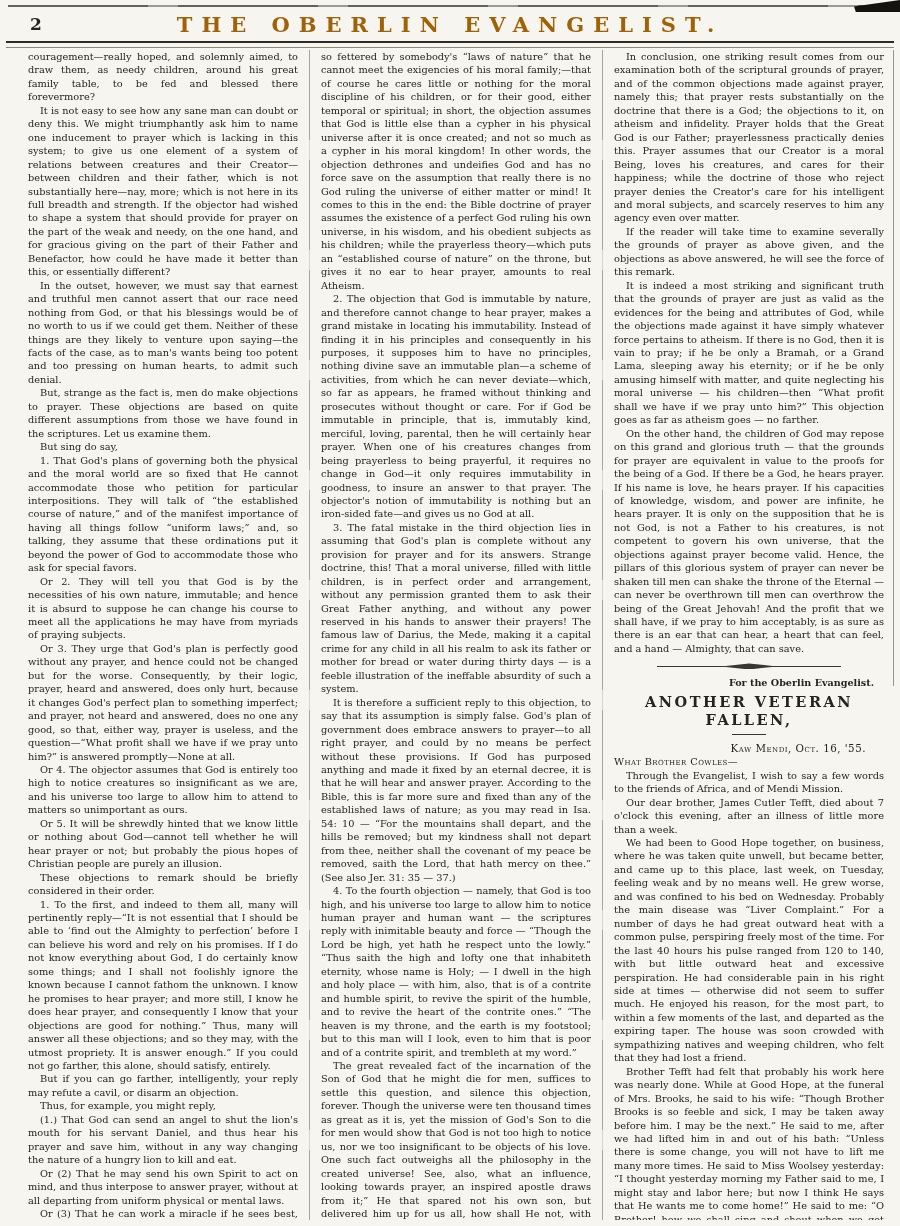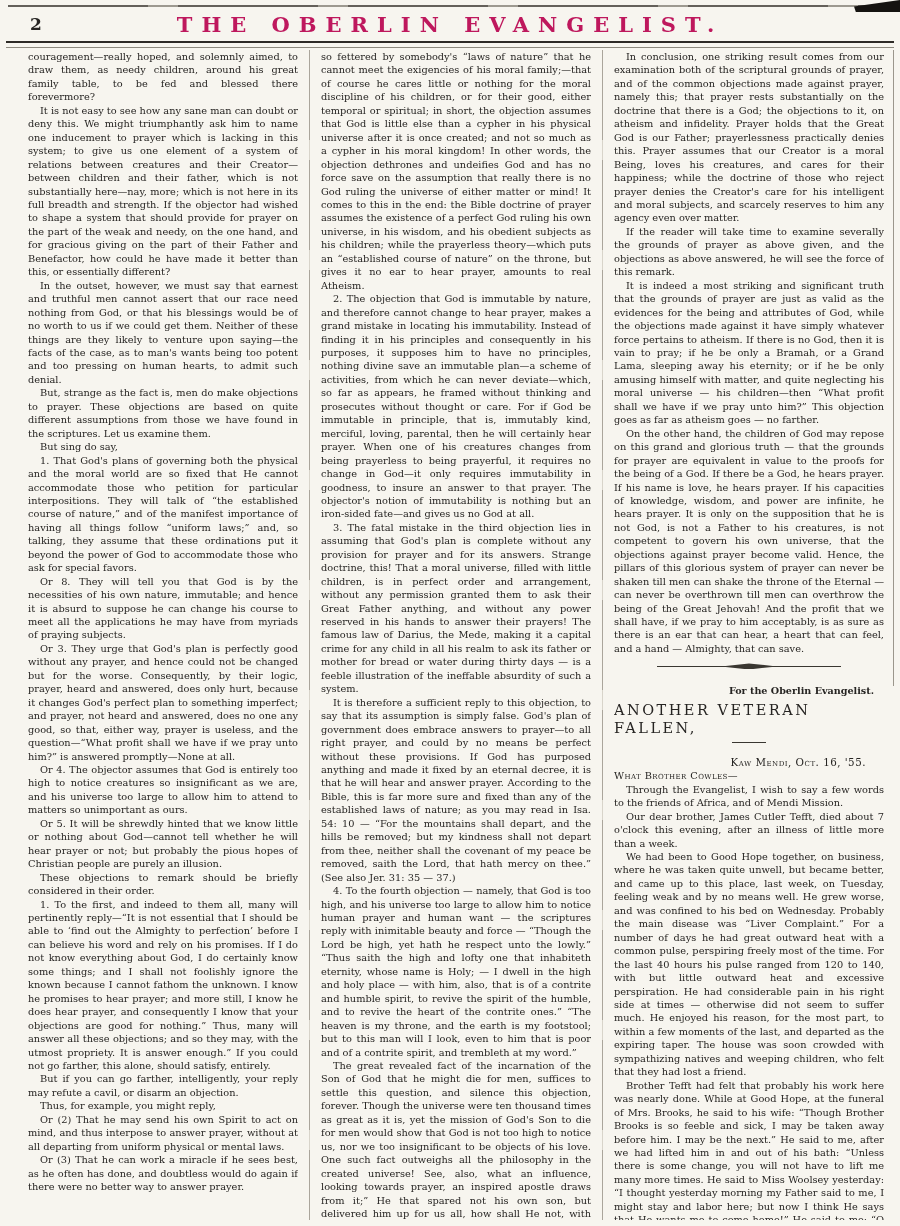--- a/index.html
+++ b/index.html
@@ -12,38 +12,38 @@
     color:#262422;
   }
   
   .top-rule{position:absolute;top:5px;left:8px;right:8px;height:2px;
     background:repeating-linear-gradient(90deg,#4a4640 0,#4a4640 140px,#8d897f 140px,#8d897f 170px);opacity:.85;}
   .corner-mark{position:absolute;top:0;right:0;width:46px;height:12px;background:#151310;
     clip-path:polygon(0 55%,100% 0,100% 100%,4% 100%);}
   .masthead{position:absolute;top:8px;left:0;right:0;height:32px;}
   .page-number{position:absolute;left:30px;top:6px;font-size:17px;font-weight:bold;}
   .paper-title{position:absolute;left:0;right:0;top:4px;text-align:center;
-    font-size:21px;font-weight:bold;letter-spacing:9px;color:#be185d;}
+    font-size:21px;font-weight:bold;letter-spacing:9px;color:#a16207;}
   .masthead-rule{position:absolute;top:41px;left:6px;right:6px;height:4px;
     border-top:2px solid #2e2b27;border-bottom:1px solid #8d897f;}
   
   .columns{position:absolute;top:50px;left:28px;right:14px;bottom:6px;display:flex;}
   .column{width:270px;flex:none;overflow:hidden;
     font-size:9.8px;line-height:13.45px;text-align:justify;}
   .col-rule{width:1px;flex:none;margin:0 11px;background:
     repeating-linear-gradient(180deg,#aaa59b 0,#aaa59b 90px,#d8d4ca 90px,#d8d4ca 110px);}
   .edge-rule{position:absolute;top:50px;right:6px;bottom:540px;width:1px;background:#9b968c;}
   
   .para{margin:0;text-indent:12px;}
   .noindent{text-indent:0;}
-  .credit{text-indent:0;text-align:right;font-weight:bold;font-size:9.6px;padding-right:10px;margin-top:10px;}
-  .headline{text-indent:0;text-align:left;font-weight:normal;font-size:14.5px;
+  .credit{text-indent:0;text-align:right;font-weight:bold;font-size:9.6px;padding-right:10px;margin-top:2px;}
+  .headline{text-indent:0;text-align:center;font-weight:bold;font-size:14.5px;
     letter-spacing:2.5px;margin:3px 0 1px 0;line-height:18px;}
   .dateline{text-indent:0;text-align:right;font-size:10.3px;padding-right:18px;
-    font-variant:small-caps;letter-spacing:.5px;margin-top:8px;}
+    font-variant:small-caps;letter-spacing:.5px;margin-top:2px;}
   .salutation{text-indent:0;font-variant:small-caps;letter-spacing:.4px;}
   .divider{text-indent:0;height:16px;position:relative;margin-top:3px;}
   .divider::before{content:"";position:absolute;left:16%;right:16%;top:8px;border-top:1px solid #3a3731;}
   .divider::after{content:"";position:absolute;left:50%;top:5px;width:56px;height:6px;margin-left:-28px;
     background:#3a3731;clip-path:polygon(0 50%,50% 0,100% 50%,50% 100%);}
   .rule-short{text-indent:0;height:10px;position:relative;}
   .rule-short::before{content:"";position:absolute;left:50%;top:4px;width:34px;margin-left:-17px;border-top:1px solid #3a3731;}
 </style>
 </head>
 <body>
@@ -60,28 +60,29 @@
   <div class="edge-rule"></div>
 
   <div class="columns">
     <div class="column">
         <p class="para noindent">couragement—really hoped, and solemnly aimed, to draw them, as needy children, around his great family table, to be fed and blessed there forevermore?</p>
         <p class="para normal">It is not easy to see how any sane man can doubt or deny this. We might triumphantly ask him to name one inducement to prayer which is lacking in this system; to give us one element of a system of relations between creatures and their Creator—between children and their father, which is not substantially here—nay, more; which is not here in its full breadth and strength. If the objector had wished to shape a system that should provide for prayer on the part of the weak and needy, on the one hand, and for gracious giving on the part of their Father and Benefactor, how could he have made it better than this, or essentially different?</p>
         <p class="para normal">In the outset, however, we must say that earnest and truthful men cannot assert that our race need nothing from God, or that his blessings would be of no worth to us if we could get them. Neither of these things are they likely to venture upon saying—the facts of the case, as to man's wants being too potent and too pressing on human hearts, to admit such denial.</p>
         <p class="para normal">But, strange as the fact is, men do make objections to prayer. These objections are based on quite different assumptions from those we have found in the scriptures. Let us examine them.</p>
         <p class="para normal">But sing do say,</p>
         <p class="para normal">1. That God's plans of governing both the physical and the moral world are so fixed that He cannot accommodate those who petition for particular interpositions. They will talk of “the established course of nature,” and of the manifest importance of having all things follow “uniform laws;” and, so talking, they assume that these ordinations put it beyond the power of God to accommodate those who ask for special favors.</p>
-        <p class="para normal">Or 8. They will tell you that God is by the necessities of his own nature, immutable; and hence it is absurd to suppose he can change his course to meet all the applications he may have from myriads of praying subjects.</p>
+        <p class="para normal">Or 2. They will tell you that God is by the necessities of his own nature, immutable; and hence it is absurd to suppose he can change his course to meet all the applications he may have from myriads of praying subjects.</p>
         <p class="para normal">Or 3. They urge that God's plan is perfectly good without any prayer, and hence could not be changed but for the worse. Consequently, by their logic, prayer, heard and answered, does only hurt, because it changes God's perfect plan to something imperfect; and prayer, not heard and answered, does no one any good, so that, either way, prayer is useless, and the question—“What profit shall we have if we pray unto him?” is answered promptly—None at all.</p>
         <p class="para normal">Or 4. The objector assumes that God is entirely too high to notice creatures so insignificant as we are, and his universe too large to allow him to attend to matters so unimportant as ours.</p>
         <p class="para normal">Or 5. It will be shrewdly hinted that we know little or nothing about God—cannot tell whether he will hear prayer or not; but probably the pious hopes of Christian people are purely an illusion.</p>
         <p class="para normal">These objections to remark should be briefly considered in their order.</p>
         <p class="para normal">1. To the first, and indeed to them all, many will pertinently reply—“It is not essential that I should be able to ‘find out the Almighty to perfection’ before I can believe his word and rely on his promises. If I do not know everything about God, I do certainly know some things; and I shall not foolishly ignore the known because I cannot fathom the unknown. I know he promises to hear prayer; and more still, I know he does hear prayer, and consequently I know that your objections are good for nothing.” Thus, many will answer all these objections; and so they may, with the utmost propriety. It is answer enough.” If you could not go farther, this alone, should satisfy, entirely.</p>
         <p class="para normal">But if you can go farther, intelligently, your reply may refute a cavil, or disarm an objection.</p>
         <p class="para normal">Thus, for example, you might reply,</p>
+        <p class="para normal">(1.) That God can send an angel to shut the lion's mouth for his servant Daniel, and thus hear his prayer and save him, without in any way changing the nature of a hungry lion to kill and eat.</p>
         <p class="para normal">Or (2) That he may send his own Spirit to act on mind, and thus interpose to answer prayer, without at all departing from uniform physical or mental laws.</p>
         <p class="para normal">Or (3) That he can work a miracle if he sees best, as he often has done, and doubtless would do again if there were no better way to answer prayer.</p>
       </div>
     <div class="col-rule"></div>
     <div class="column">
         <p class="para noindent">so fettered by somebody's “laws of nature” that he cannot meet the exigencies of his moral family;—that of course he cares little or nothing for the moral discipline of his children, or for their good, either temporal or spiritual; in short, the objection assumes that God is little else than a cypher in his physical universe after it is once created; and not so much as a cypher in his moral kingdom! In other words, the objection dethrones and undeifies God and has no force save on the assumption that really there is no God ruling the universe of either matter or mind! It comes to this in the end: the Bible doctrine of prayer assumes the existence of a perfect God ruling his own universe, in his wisdom, and his obedient subjects as his children; while the prayerless theory—which puts an “established course of nature” on the throne, but gives it no ear to hear prayer, amounts to real Atheism.</p>
         <p class="para normal">2. The objection that God is immutable by nature, and therefore cannot change to hear prayer, makes a grand mistake in locating his immutability. Instead of finding it in his principles and consequently in his purposes, it supposes him to have no principles, nothing divine save an immutable plan—a scheme of activities, from which he can never deviate—which, so far as appears, he framed without thinking and prosecutes without thought or care. For if God be immutable in principle, that is, immutably kind, merciful, loving, parental, then he will certainly hear prayer. When one of his creatures changes from being prayerless to being prayerful, it requires no change in God—it only requires immutability in goodness, to insure an answer to that prayer. The objector's notion of immutability is nothing but an iron-sided fate—and gives us no God at all.</p>
         <p class="para normal">3. The fatal mistake in the third objection lies in assuming that God's plan is complete without any provision for prayer and for its answers. Strange doctrine, this! That a moral universe, filled with little children, is in perfect order and arrangement, without any permission granted them to ask their Great Father anything, and without any power reserved in his hands to answer their prayers! The famous law of Darius, the Mede, making it a capital crime for any child in all his realm to ask its father or mother for bread or water during thirty days — is a feeble illustration of the ineffable absurdity of such a system.</p>
         <p class="para normal">It is therefore a sufficient reply to this objection, to say that its assumption is simply false. God's plan of government does embrace answers to prayer—to all right prayer, and could by no means be perfect without these provisions. If God has purposed anything and made it fixed by an eternal decree, it is that he will hear and answer prayer. According to the Bible, this is far more sure and fixed than any of the established laws of nature; as you may read in Isa. 54: 10 — “For the mountains shall depart, and the hills be removed; but my kindness shall not depart from thee, neither shall the covenant of my peace be removed, saith the Lord, that hath mercy on thee.” (See also Jer. 31: 35 — 37.)</p>
         <p class="para normal">4. To the fourth objection — namely, that God is too high, and his universe too large to allow him to notice human prayer and human want — the scriptures reply with inimitable beauty and force — “Though the Lord be high, yet hath he respect unto the lowly.” “Thus saith the high and lofty one that inhabiteth eternity, whose name is Holy; — I dwell in the high and holy place — with him, also, that is of a contrite and humble spirit, to revive the spirit of the humble, and to revive the heart of the contrite ones.” “The heaven is my throne, and the earth is my footstool; but to this man will I look, even to him that is poor and of a contrite spirit, and trembleth at my word.”</p>

